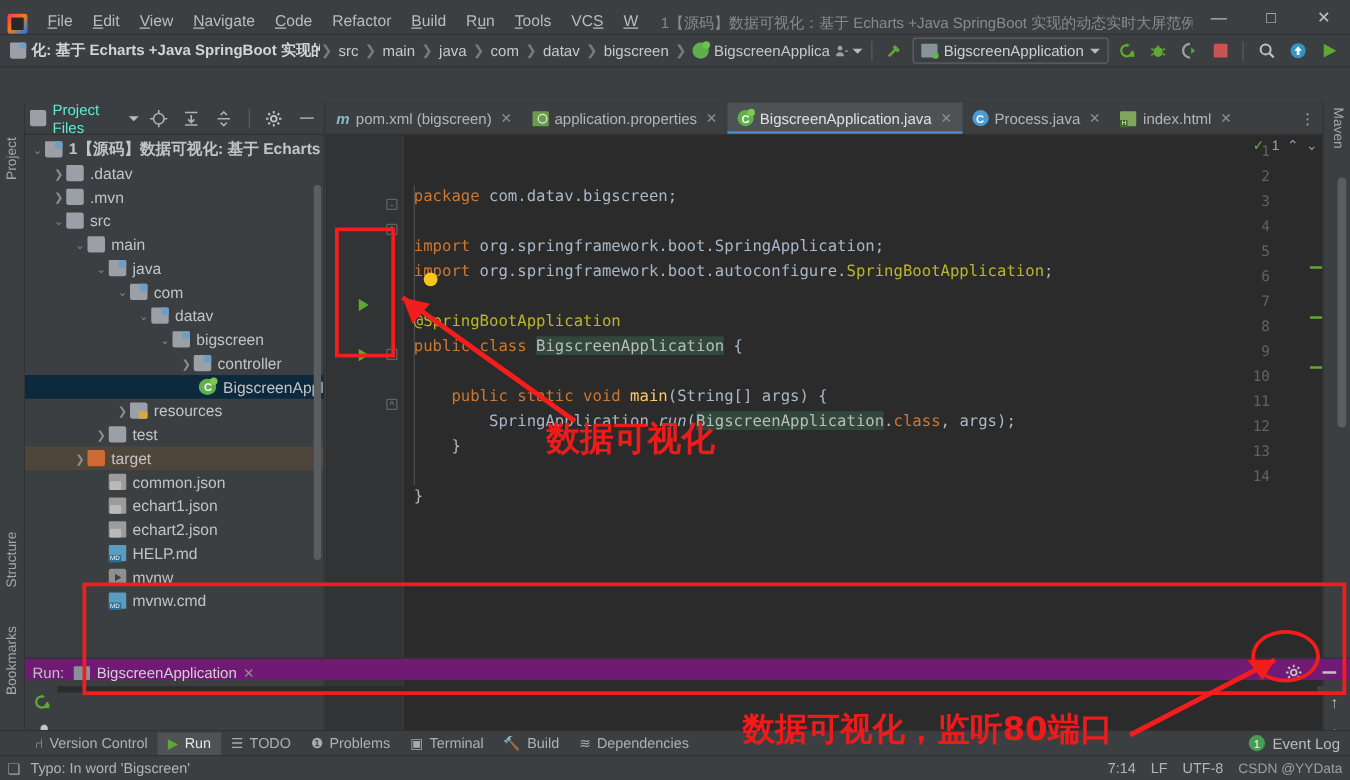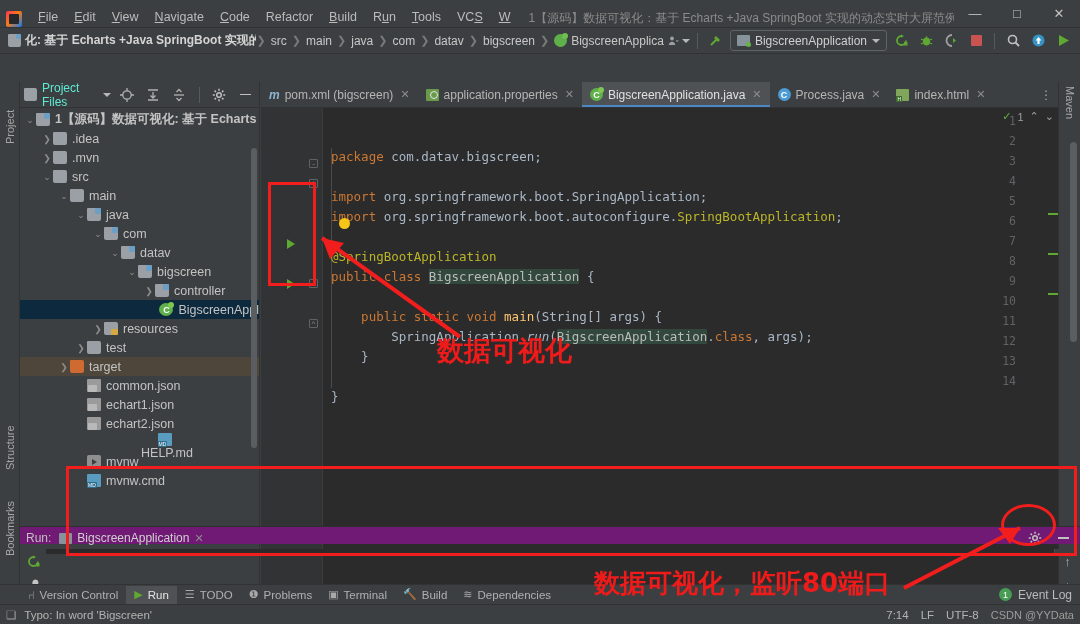--- a/index.html
+++ b/index.html
@@ -481,21 +481,21 @@
       <div class="tree">
         <div id="tree-rows">
             <div class="trow" style="padding-left: 4px;">
               <span class="arrow">⌄</span>
               <span class="tico f-src"></span>
               <span style="font-weight: bold;">1【源码】数据可视化: 基于 Echarts +</span>
             </div>
             <div class="trow" style="padding-left: 21px;">
               <span class="arrow">❯</span>
               <span class="tico f-grey"></span>
-              <span>.idea</span>
+              <span>.datav</span>
             </div>
             <div class="trow" style="padding-left: 21px;">
               <span class="arrow">❯</span>
               <span class="tico f-grey"></span>
               <span>.mvn</span>
             </div>
             <div class="trow" style="padding-left: 21px;">
               <span class="arrow">⌄</span>
               <span class="tico f-grey"></span>
               <span>src</span>
@@ -558,21 +558,21 @@
             <div class="trow" style="padding-left: 55px;">
               <span class="arrow"></span>
               <span class="tico f-json"></span>
               <span>echart1.json</span>
             </div>
             <div class="trow" style="padding-left: 55px;">
               <span class="arrow"></span>
               <span class="tico f-json"></span>
               <span>echart2.json</span>
             </div>
-            <div class="trow" style="padding-left: 55px; flex-direction: column;">
+            <div class="trow" style="padding-left: 55px;">
               <span class="arrow"></span>
               <span class="tico f-md"></span>
               <span>HELP.md</span>
             </div>
             <div class="trow" style="padding-left: 55px;">
               <span class="arrow"></span>
               <span class="tico f-run"></span>
               <span>mvnw</span>
             </div>
             <div class="trow" style="padding-left: 55px;">

